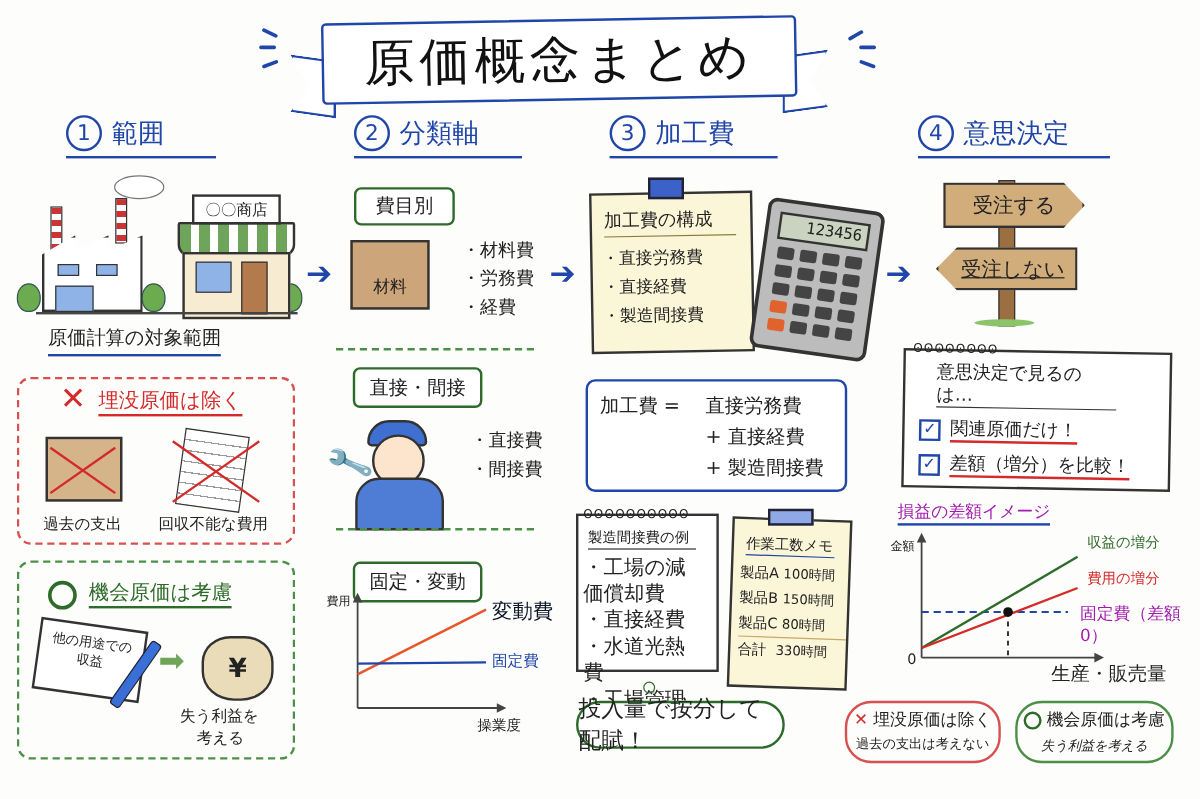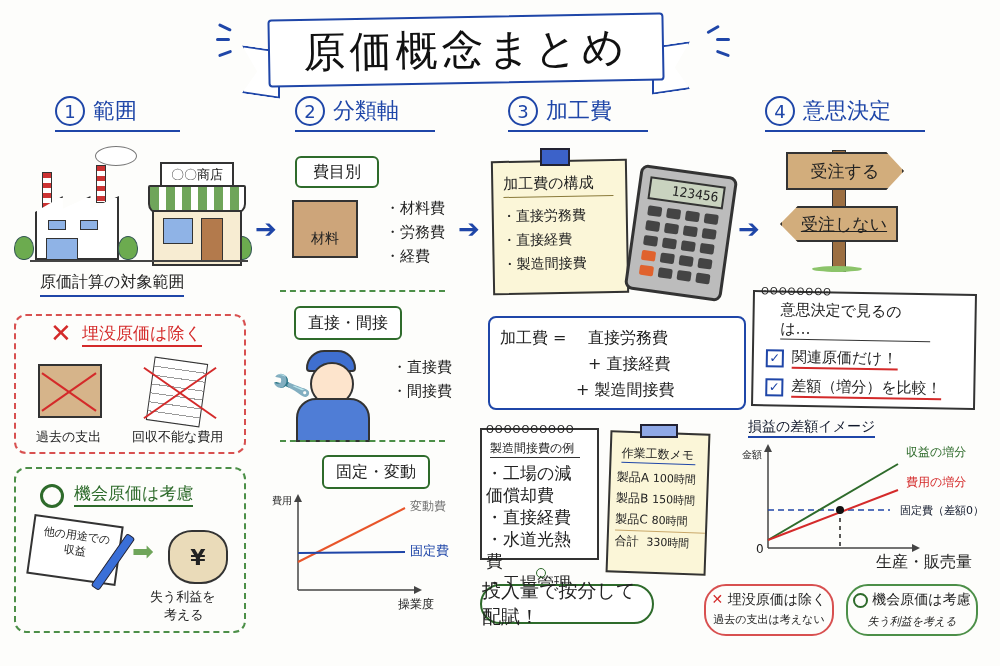--- a/index.html
+++ b/index.html
@@ -1,19 +1,19 @@
 <!DOCTYPE html>
 <html><head>
 <meta charset="utf-8">
 <style>
   html, body { margin:0; padding:0; }
   body { width:1000px; height:666px; background:#fdfdfb; position:relative; overflow:hidden;
          font-family:"DejaVu Sans", sans-serif; color:#222; }
   .abs { position:absolute; }
-  .blue { color:#0f172a; }
+  .blue { color:#a21caf; }
   .red { color:#d42a2a; }
   .green { color:#2e6b2b; }
   
   .banner { left:268px; top:16px; width:392px; height:64px; border:2.5px solid #1f46a8; background:#fff;
             border-radius:4px; transform:rotate(-1deg); display:flex; align-items:center; justify-content:center;
             font-size:42px; letter-spacing:4px; color:#111; z-index:2; }
   .tail { width:34px; height:44px; background:#fff; border:2px solid #1f46a8; z-index:1; }
   .tail-l { left:242px; top:48px; clip-path:polygon(0 0,100% 0,100% 100%,0 100%,40% 50%); transform:skewY(8deg); }
   .tail-r { left:652px; top:44px; clip-path:polygon(0 0,100% 0,60% 50%,100% 100%,0 100%); transform:skewY(-8deg); }
   .spark { width:14px; height:2.5px; background:#1f46a8; border-radius:2px; }
@@ -166,31 +166,31 @@
 <div class="abs worker-cap" style="left:306px;top:350px;"></div>
 <div class="abs worker-head" style="left:310px;top:362px;"></div>
 <div class="abs worker-body" style="left:296px;top:398px;"></div>
 <div class="abs" style="left:274px;top:370px;font-size:28px;color:#666;transform:rotate(-20deg);">🔧</div>
 <div class="abs list" style="left:372px;top:355px;margin-left:20px;">
   <div>・<span>直接費</span></div>
   <div>・<span>間接費</span></div>
 </div>
 <div class="abs gdash" style="left:280px;top:440px;width:165px;"></div>
 
-<div class="abs gbox" style="left:294px;top:455px;width:104px;height:30px;margin-left:28px;">固定・変動</div>
+<div class="abs gbox" style="left:294px;top:468px;width:104px;height:30px;">固定・変動</div>
 <svg class="abs" style="left:270px;top:490px;" width="200" height="120">
   <line x1="28" y1="100" x2="28" y2="8" stroke="#444" stroke-width="1.5"></line>
   <polygon points="24,12 28,4 32,12" fill="#444"></polygon>
   <line x1="28" y1="100" x2="148" y2="100" stroke="#444" stroke-width="1.5"></line>
   <polygon points="144,96 152,100 144,104" fill="#444"></polygon>
   <line x1="28" y1="72" x2="135" y2="18" stroke="#e8552a" stroke-width="2"></line>
   <line x1="28" y1="63" x2="135" y2="62" stroke="#1f46a8" stroke-width="2"></line>
 </svg>
 <div class="abs" style="left:272px;top:494px;font-size:10px;">費用</div>
-<div class="abs" style="left:410px;top:498px;font-size:12px;color:#737373;">変動費</div>
+<div class="abs" style="left:410px;top:498px;font-size:17px;color:#0f172a;">変動費</div>
 <div class="abs" style="left:410px;top:542px;font-size:13px;color:#1f46a8;">固定費</div>
 <div class="abs" style="left:398px;top:596px;font-size:12px;">操業度</div>
 
 <div class="abs memo" style="left:492px;top:160px;width:132px;height:130px;">
   <div style="font-size:15px;margin:12px 0 0 10px;padding-bottom:3px;border-bottom:1.5px solid #8a7a3a;width:110px;">加工費の構成</div>
   <div style="font-size:14px;line-height:24px;margin:6px 0 0 8px;">
     <div>・<span>直接労務費</span></div>
     <div>・<span>直接経費</span></div>
     <div>・<span>製造間接費</span></div>
   </div>
@@ -215,25 +215,25 @@
       <span class="key"></span>
       <span class="key"></span>
       <span class="key"></span>
     <span class="key or"></span>
       <span class="key"></span>
       <span class="key"></span>
       <span class="key"></span>
   </div>
 </div>
 
-<div class="abs bbox" style="left:488px;top:316px;width:214px;height:90px;padding-left:40px;">
+<div class="abs bbox" style="left:488px;top:316px;width:214px;height:90px;">
   <div style="position:absolute;left:10px;top:10px;">加工費 =</div>
   <div style="position:absolute;left:98px;top:10px;">直接労務費</div>
   <div style="position:absolute;left:98px;top:36px;">+ 直接経費</div>
-  <div style="position:absolute;left:86px;top:62px;">+ 製造間接費</div>
+  <div style="position:absolute;left:98px;top:62px;">+ 製造間接費</div>
 </div>
 
 <div class="abs spiral" style="left:480px;top:428px;width:115px;height:128px;">
   <div style="position:absolute;top:-6px;left:4px;font-size:10px;letter-spacing:1px;">ʘʘʘʘʘʘʘʘʘʘ</div>
   <div style="font-size:12px;margin:10px 0 0 8px;border-bottom:1.5px solid #333;width:90px;">製造間接費の例</div>
   <div style="font-size:17px;line-height:22px;margin:4px 15px 0 4px;">
     <div>・<span>工場の減価償却費</span></div>
     <div>・<span>直接経費</span></div>
     <div>・<span>水道光熱費</span></div>
     <div>・<span>工場管理費 など</span></div>
@@ -281,21 +281,21 @@
   <line x1="28" y1="70" x2="150" y2="70" stroke="#1f46a8" stroke-width="1.5" stroke-dasharray="6,4"></line>
   <line x1="100" y1="70" x2="100" y2="108" stroke="#222" stroke-width="1.5" stroke-dasharray="4,4"></line>
   <line x1="28" y1="100" x2="158" y2="24" stroke="#2e6b2b" stroke-width="2"></line>
   <line x1="28" y1="100" x2="158" y2="50" stroke="#d42a2a" stroke-width="2"></line>
   <circle cx="100" cy="70" r="4" fill="#111"></circle>
 </svg>
 <div class="abs" style="left:742px;top:448px;font-size:10px;">金額</div>
 <div class="abs" style="left:756px;top:542px;font-size:12px;">0</div>
 <div class="abs green" style="left:906px;top:444px;font-size:12px;">収益の増分</div>
 <div class="abs red" style="left:906px;top:474px;font-size:12px;">費用の増分</div>
-<div class="abs blue" style="left:900px;top:503px;font-size:11px;">固定費（差額0）</div>
+<div class="abs blue" style="left:900px;top:503px;font-size:14px;">固定費（差額0）</div>
 <div class="abs" style="left:876px;top:552px;font-size:16px;">生産・販売量</div>
 
 <div class="abs pill" style="left:704px;top:584px;width:126px;height:48px;border-color:#d85050;">
   <div style="margin-top:5px;font-size:14px;"><span class="red" style="font-weight:bold;">✕</span> <span>埋没原価は除く</span></div>
   <div style="font-size:11px;margin-top:3px;">過去の支出は考えない</div>
 </div>
 <div class="abs pill" style="left:846px;top:584px;width:128px;height:48px;border-color:#4c8f48;">
   <div style="margin-top:5px;font-size:14px;display:flex;align-items:center;justify-content:center;gap:4px;">
       <span class="omark" style="width:11px;height:11px;border-width:2px;display:inline-block;"></span>
       <span>機会原価は考慮</span>

